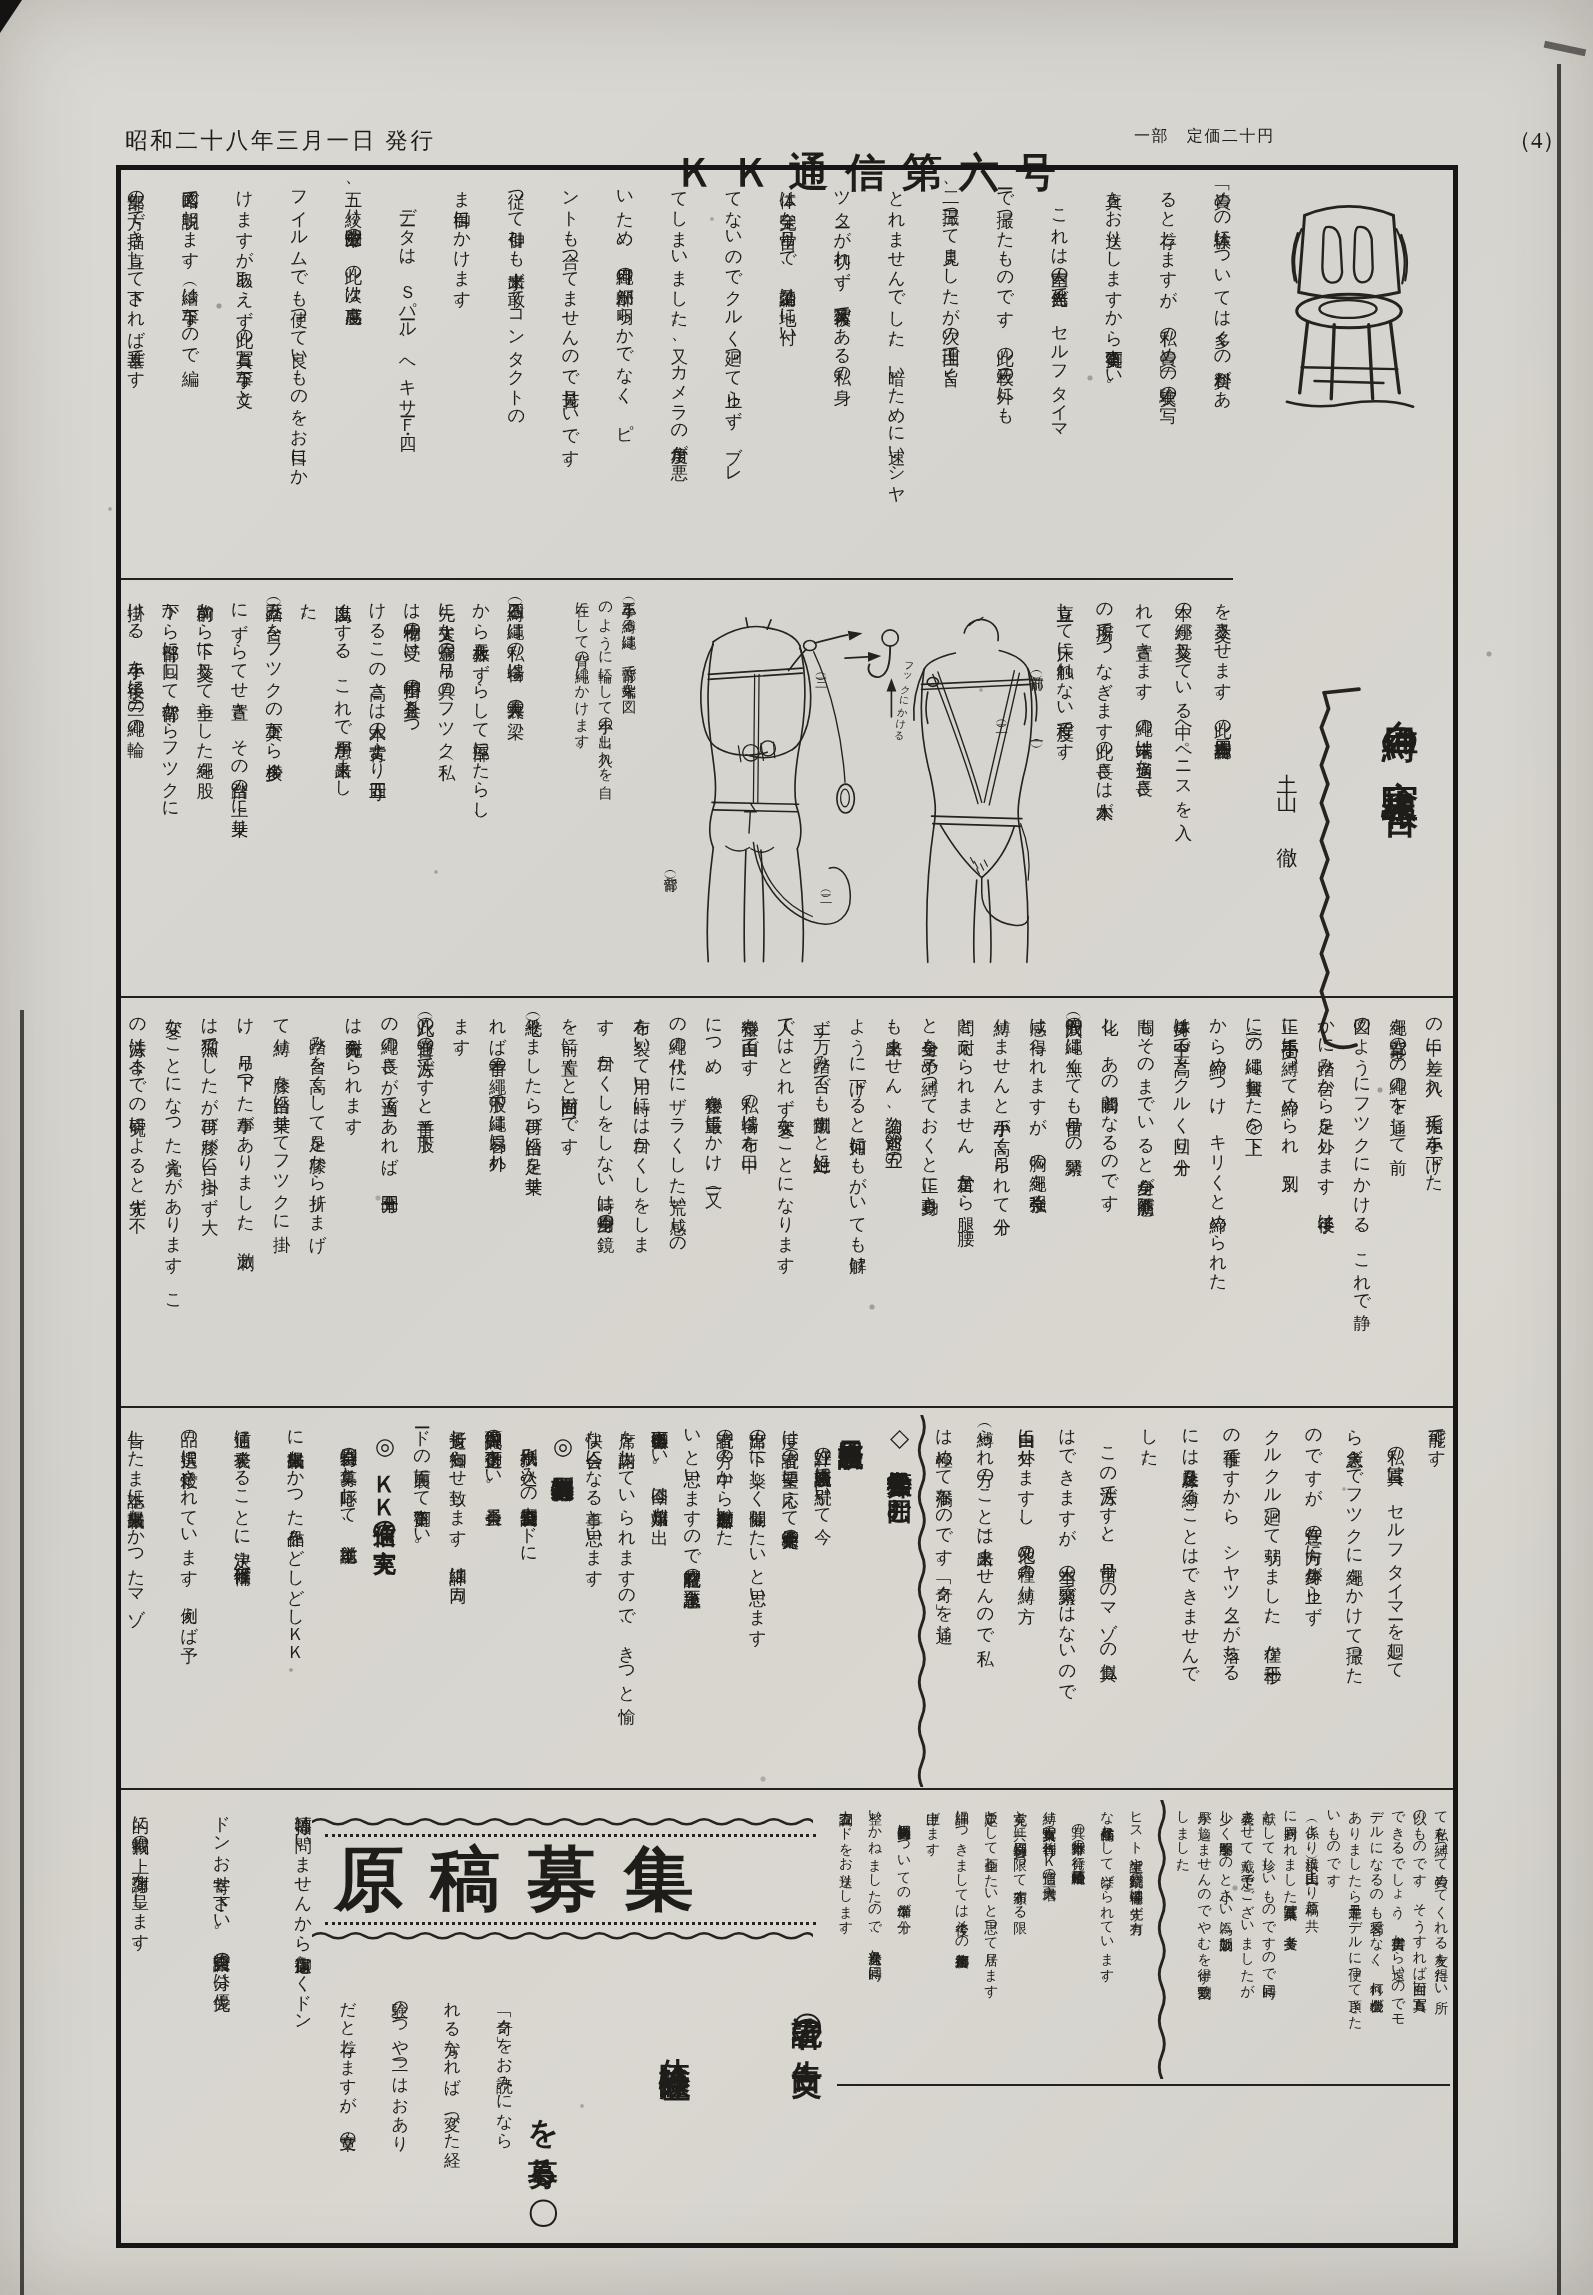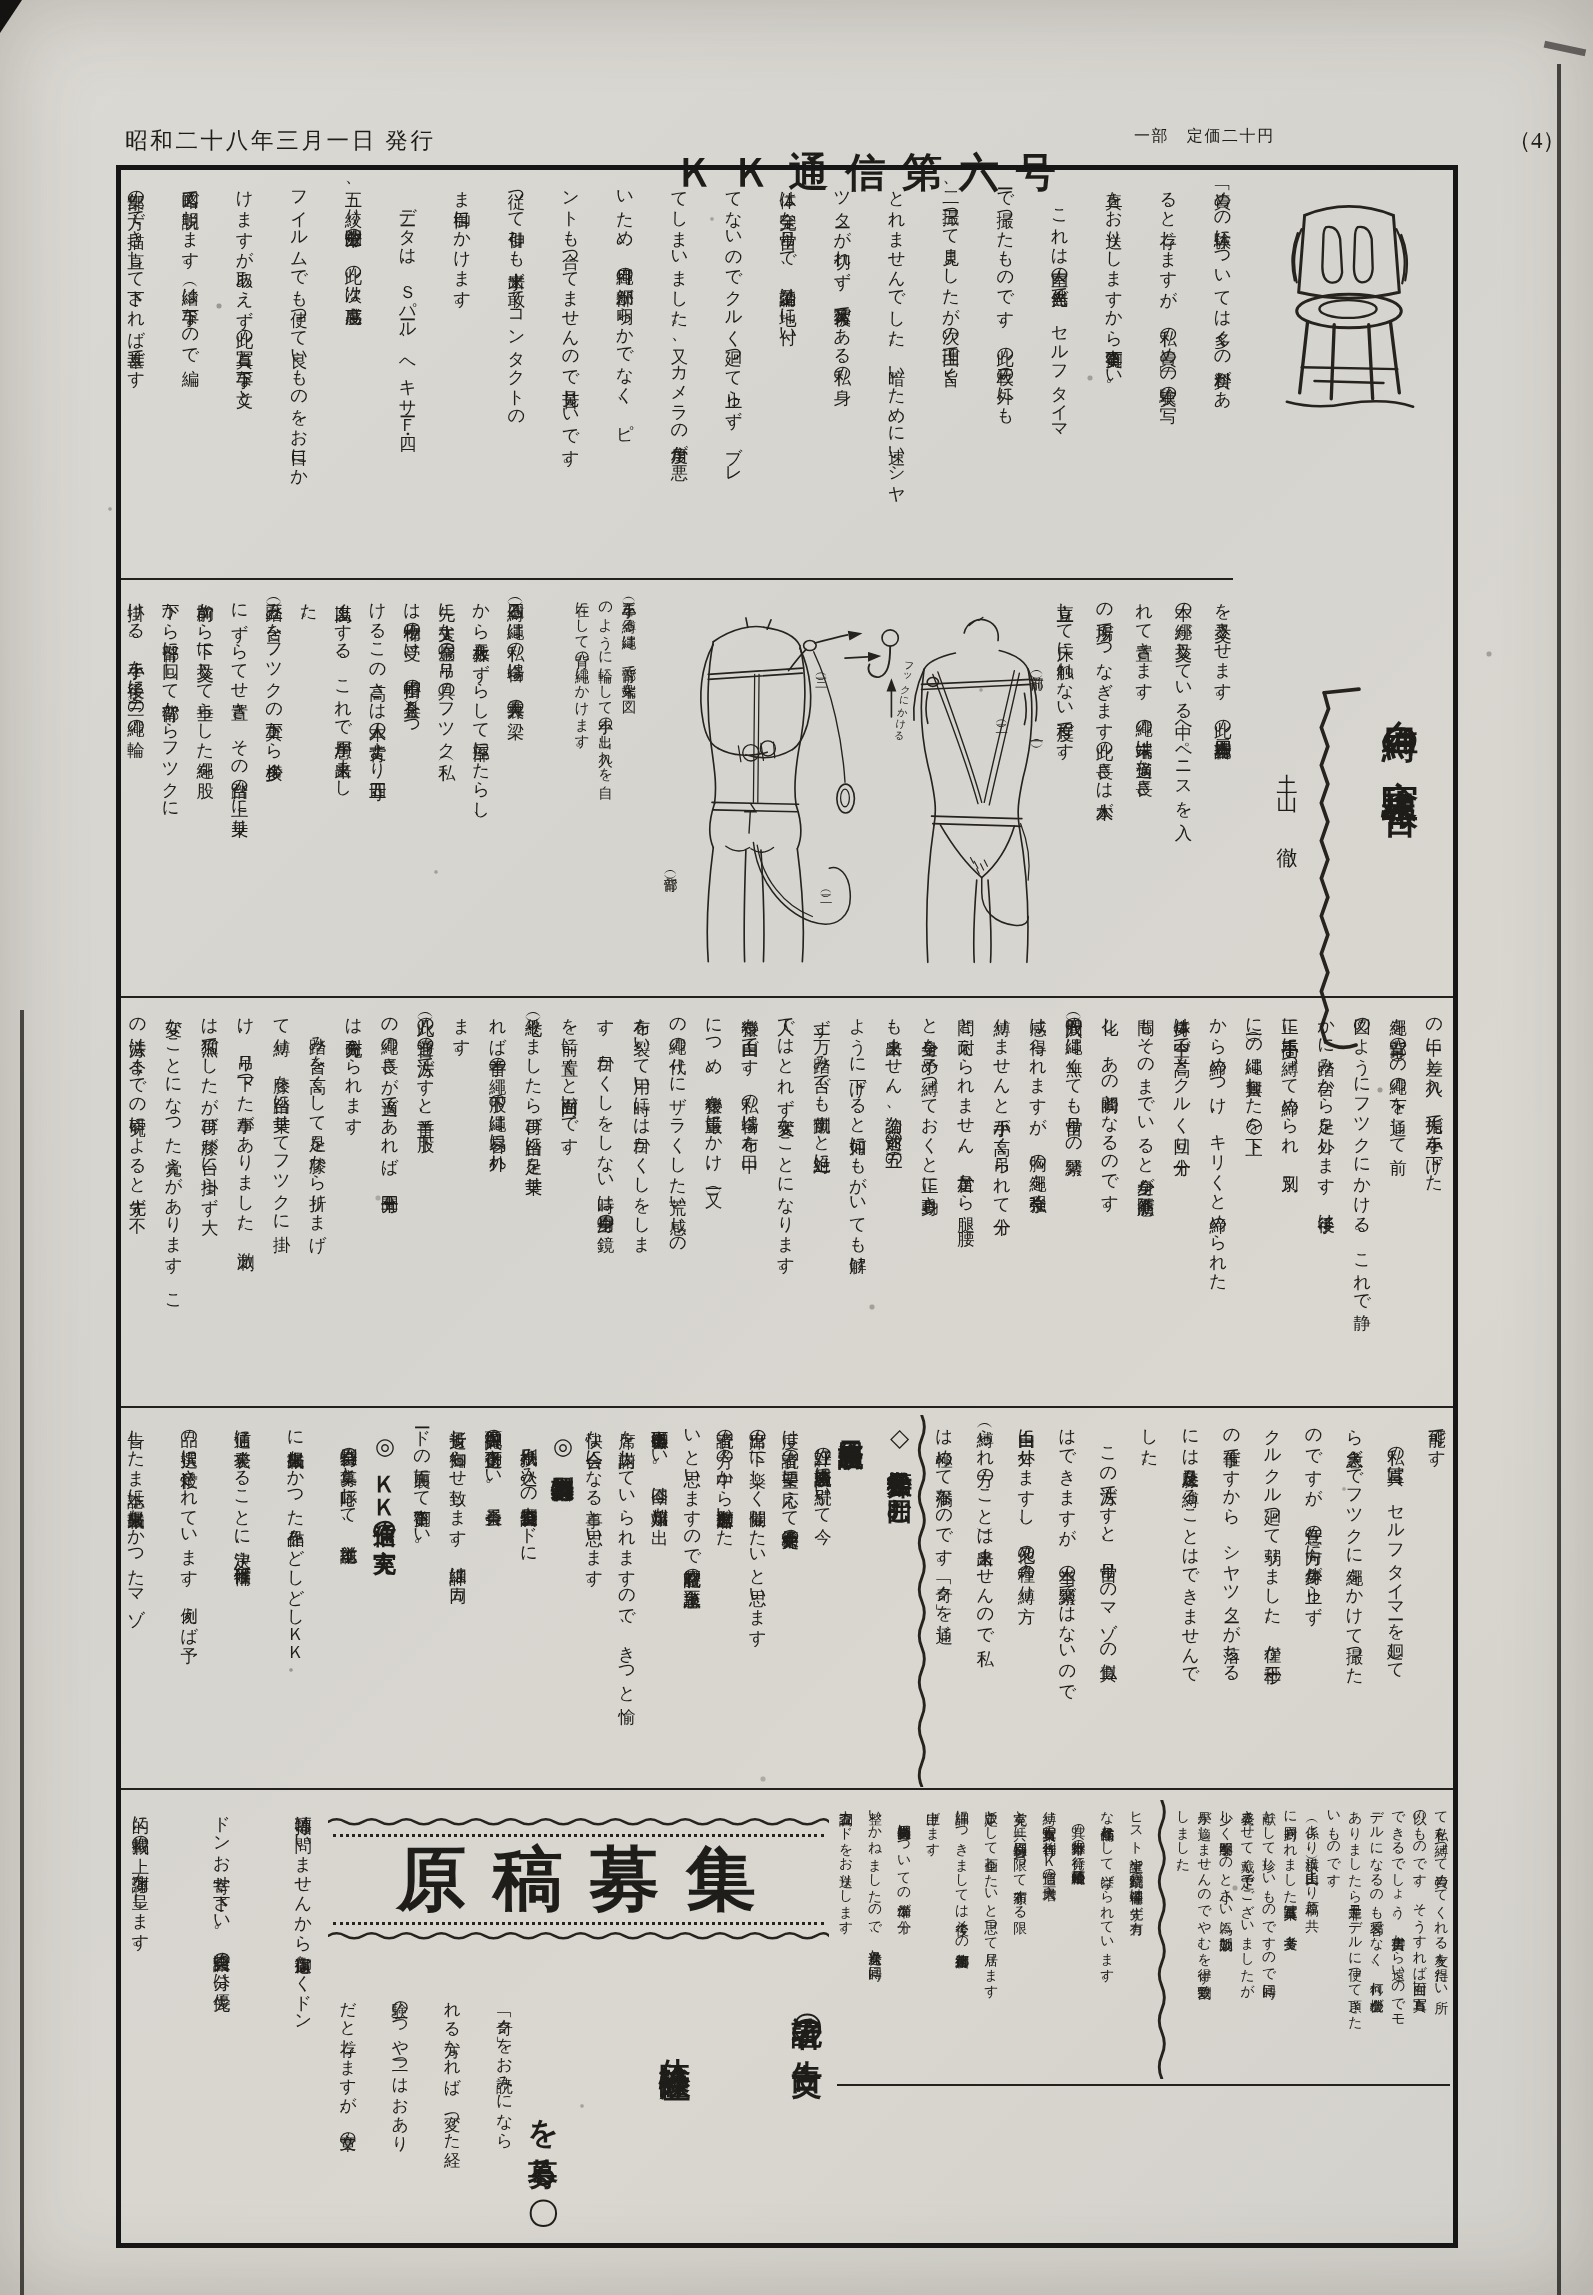--- a/index.html
+++ b/index.html
@@ -28,21 +28,21 @@
   .titleblock{position:absolute;left:0;top:508px;width:197px;height:374px;display:flex;flex-direction:row-reverse;justify-content:center;gap:13px;}
   .art-title{writing-mode:vertical-rl;text-orientation:upright;font-size:36px;font-weight:bold;letter-spacing:.18em;margin-top:4.4px;}
   .art-author{writing-mode:vertical-rl;text-orientation:upright;font-size:21px;letter-spacing:.85em;margin-top:70px;}
   
   .figs{position:absolute;}
   svg.line{stroke:#26231f;fill:none;stroke-linecap:round;}
   .svgtext{font-family:"Liberation Serif",serif;fill:#26231f;stroke:none;}
   
   .wavy-v{position:absolute;}
   
-  .genko{position:absolute;left:199px;top:1646px;width:517px;height:158px;text-align:center;}
+  .genko{position:absolute;left:191px;top:1646px;width:517px;height:158px;text-align:left;}
   .dotline{border-top:3.6px dotted #26231f;height:0;margin:4.4px 13px;}
   .genko-title{font-size:70px;font-weight:800;letter-spacing:.38em;font-family:"Liberation Sans","DejaVu Sans",sans-serif;margin:1.5px 0 0 22px;line-height:1.1;}
   
   .boshu-heads .vcol{font-size:30.5px;font-weight:800;letter-spacing:.1em;}
   .boshu-heads .vcol:nth-child(2){margin-top:46px;}
   .boshu-heads .vcol:nth-child(3){margin-top:107px;}
   
   .edge-right{position:absolute;left:1557px;top:64px;width:4.4px;height:2232px;background:#2c2a27;opacity:.85;}
   .edge-left{position:absolute;left:20.3px;top:1010px;width:3.6px;height:1285px;background:#262421;opacity:.8;}
   .corner-tl{position:absolute;left:0;top:0;width:22px;height:33px;background:#141311;clip-path:polygon(0 0,100% 0,0 100%);}

